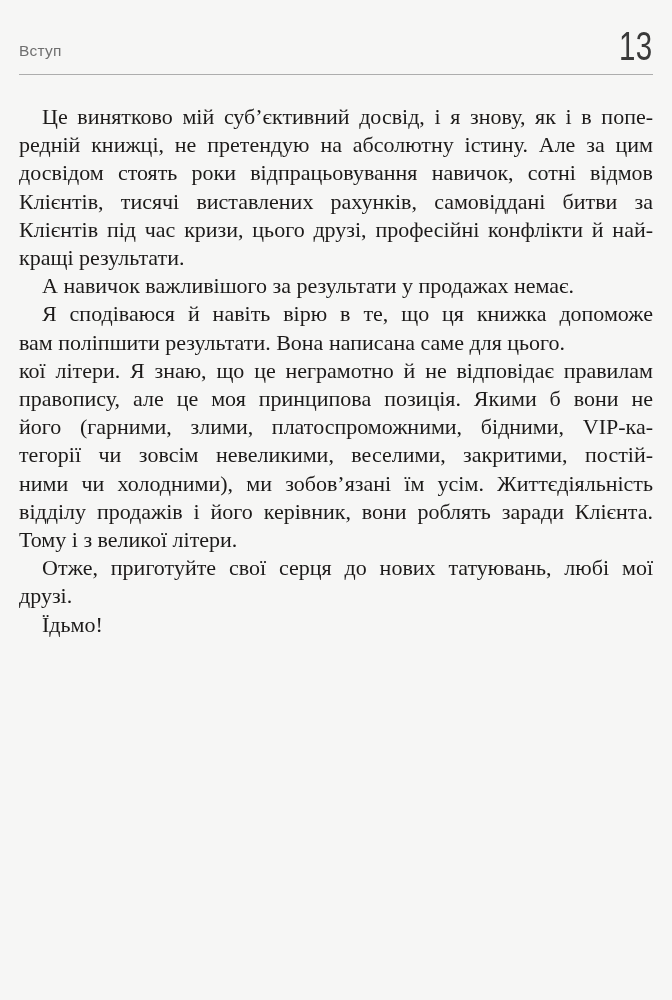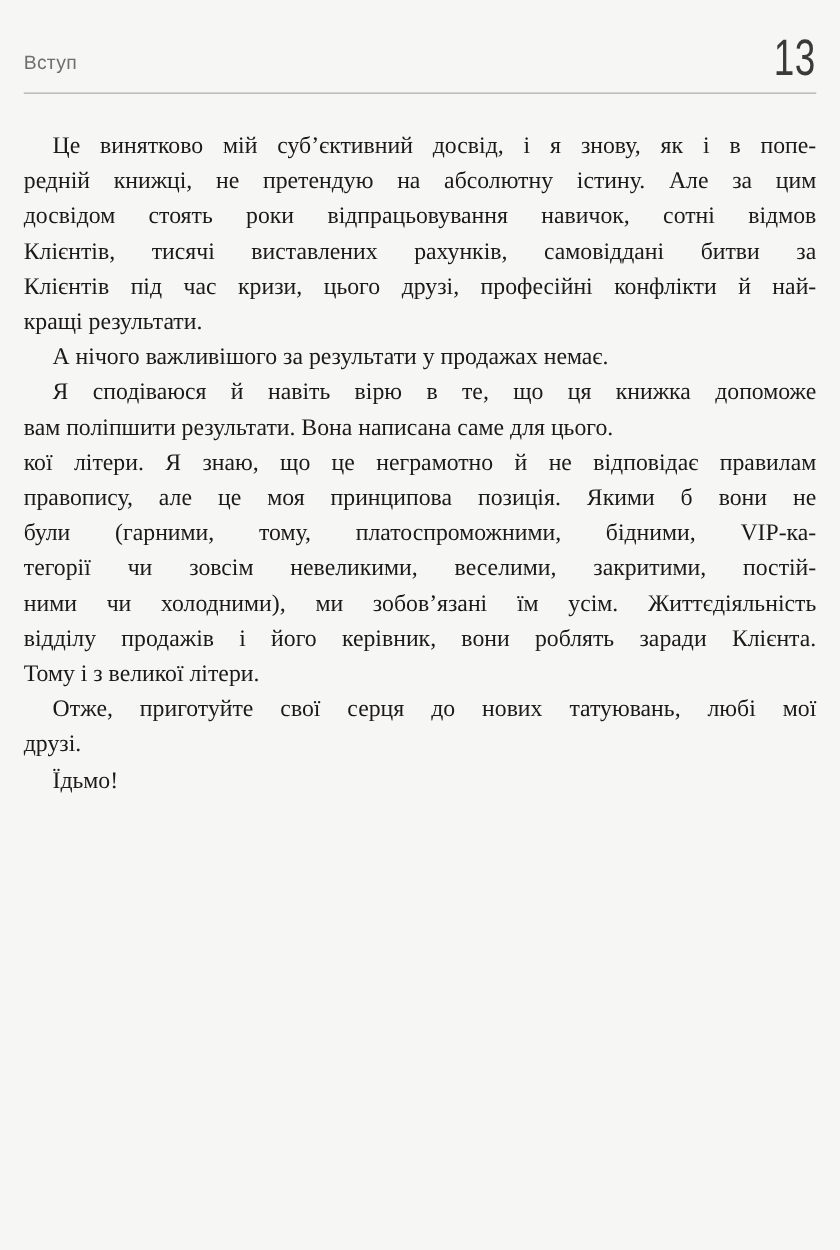--- a/index.html
+++ b/index.html
@@ -58,21 +58,21 @@
     height: 1px;
     background: #adadad;
   }
 
   
   .body-copy {
     padding-top: 28px;
   }
   .para {
     margin: 0;
-    font-size: 19px;
+    font-size: 22px;
     line-height: 28.2px;
     text-align: justify;
     text-align-last: left;
     text-indent: 0;
     -webkit-hyphens: none;
     hyphens: none;
     word-spacing: 0;
   }
   
   .line {
@@ -102,30 +102,30 @@
   <div class="body-copy">
       <p class="para">
         <span class="line indent">Це винятково мій суб’єктивний досвід, і я знову, як і в попе-</span>
         <span class="line">редній книжці, не претендую на абсолютну істину. Але за цим</span>
         <span class="line">досвідом стоять роки відпрацьовування навичок, сотні відмов</span>
         <span class="line">Клієнтів, тисячі виставлених рахунків, самовіддані битви за</span>
         <span class="line">Клієнтів під час кризи, цього друзі, професійні конфлікти й най-</span>
         <span class="line last">кращі результати.</span>
       </p>
       <p class="para">
-        <span class="line indent last">А нічого важливішого за результати у продажах немає.</span>
+        <span class="line indent last">А навичок важливішого за результати у продажах немає.</span>
       </p>
       <p class="para">
         <span class="line indent">Я сподіваюся й навіть вірю в те, що ця книжка допоможе</span>
         <span class="line last">вам поліпшити результати. Вона написана саме для цього.</span>
       </p>
       <p class="para">
         <span class="line">кої літери. Я знаю, що це неграмотно й не відповідає правилам</span>
         <span class="line">правопису, але це моя принципова позиція. Якими б вони не</span>
-        <span class="line">були (гарними, тому, платоспроможними, бідними, VIP-ка-</span>
+        <span class="line">його (гарними, злими, платоспроможними, бідними, VIP-ка-</span>
         <span class="line">тегорії чи зовсім невеликими, веселими, закритими, постій-</span>
         <span class="line">ними чи холодними), ми зобов’язані їм усім. Життєдіяльність</span>
         <span class="line">відділу продажів і його керівник, вони роблять заради Клієнта.</span>
         <span class="line last">Тому і з великої літери.</span>
       </p>
       <p class="para">
         <span class="line indent">Отже, приготуйте свої серця до нових татуювань, любі мої</span>
         <span class="line last">друзі.</span>
       </p>
       <p class="para">

